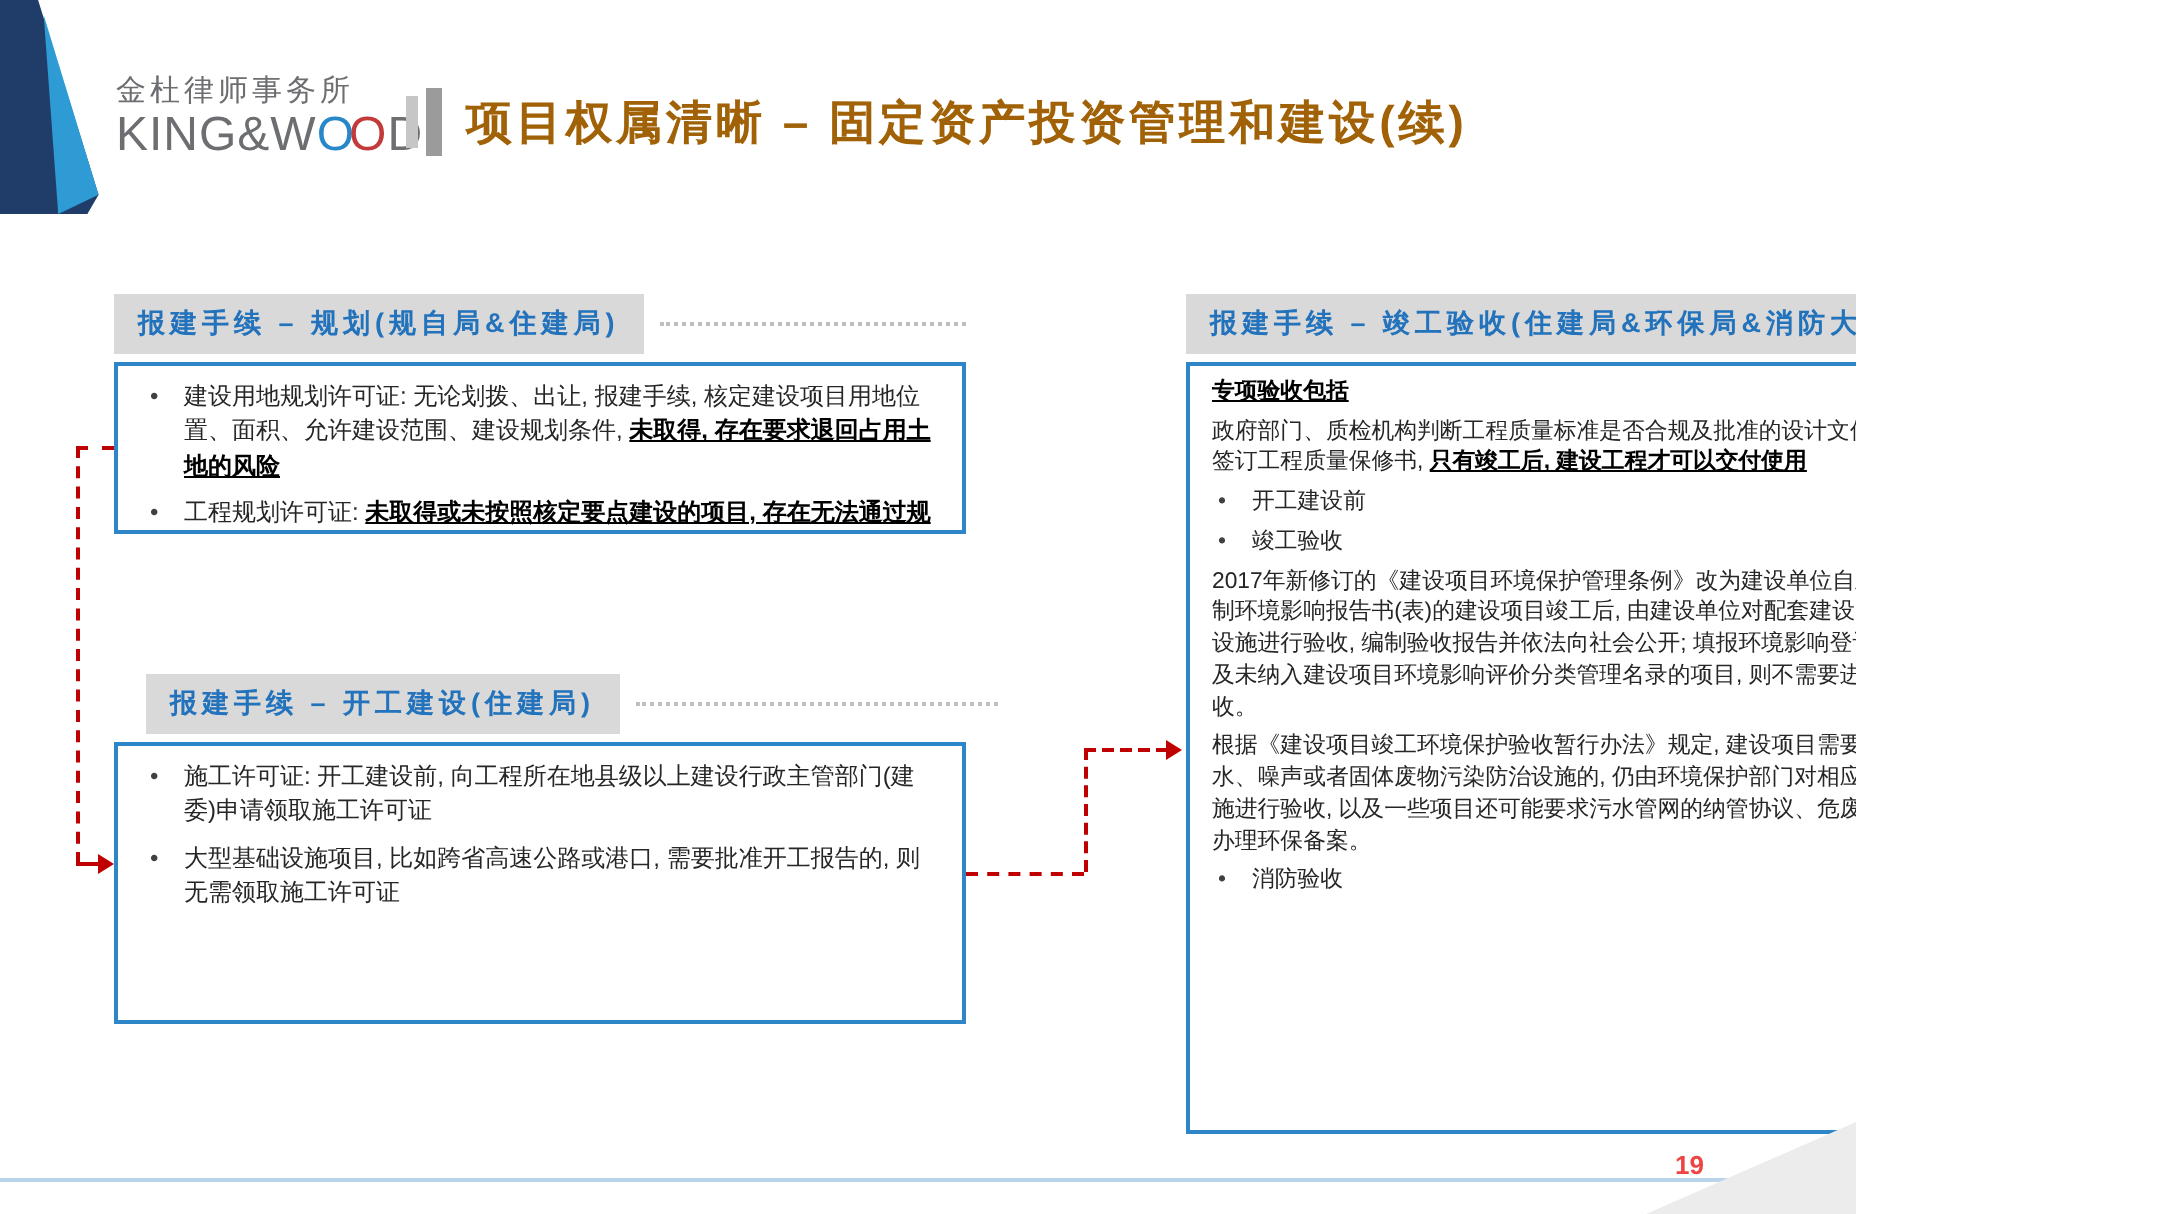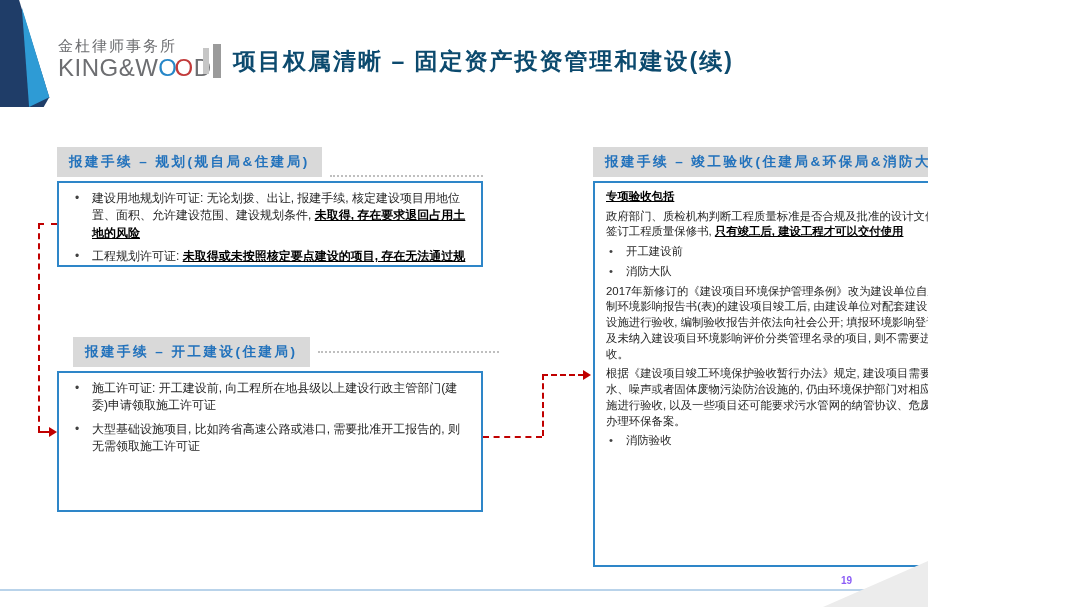--- a/index.html
+++ b/index.html
@@ -17,21 +17,21 @@
   .logo{position:absolute;left:58px;top:38px;color:#6D6E71;line-height:1.12;}
   .logo-cn{font-size:15px;letter-spacing:2px;}
   .logo-en{font-size:24px;letter-spacing:.5px;}
   .logo .ring-blue{color:#2787C8;}
   .logo .ring-red{color:#C23A3A;margin-left:-3px;}
 
   
   .title-row{position:absolute;left:203px;top:44px;display:flex;align-items:center;}
   .bar1{width:6px;height:26px;background:#C6C6C6;margin-right:4px;}
   .bar2{width:8px;height:34px;background:#9B9B9B;margin-right:12px;}
-  .page-title{font-size:23px;font-weight:800;color:#0c4a6e;letter-spacing:2px;white-space:nowrap;}
+  .page-title{font-size:23px;font-weight:800;color:#a16207;letter-spacing:2px;white-space:nowrap;}
 
   
   .header-row{position:absolute;display:flex;align-items:center;}
   .header-box{background:#D9D9D9;color:#2272BC;font-weight:700;font-size:13.5px;
               letter-spacing:2.5px;padding:6px 12px;white-space:nowrap;}
   .header-dots{flex:1;border-top:2px dotted #BFBFBF;margin-left:8px;}
 
   .box{position:absolute;border:2px solid #2E86C8;background:#fff;box-sizing:border-box;
        color:#262626;overflow:hidden;}
   .box-sm{font-size:12px;line-height:1.45;padding:7px 13px 5px 13px;}
@@ -44,21 +44,21 @@
 
   
   .arrow-seg{position:absolute;}
   .seg-h{border-top:2px dashed #C00000;height:0;}
   .seg-v{border-left:2px dashed #C00000;width:0;}
   .arrow-head{position:absolute;width:0;height:0;border-top:5px solid transparent;
               border-bottom:5px solid transparent;border-left:8px solid #C00000;}
 
   
   .footer-line{position:absolute;left:0;right:0;top:589px;border-top:2px solid #B9D3EA;}
-  .page-number{position:absolute;right:76px;top:575px;font-size:10px;font-weight:700;color:#8b5cf6;}
+  .page-number{position:absolute;right:76px;top:575px;font-size:13px;font-weight:700;color:#ef4444;}
   .corner-br{position:absolute;right:0;bottom:0;width:105px;height:46px;background:#ECECEC;
              clip-path:polygon(100% 0,100% 100%,0 100%);}
 </style>
 </head>
 <body>
 
 <div class="slide">
 
   <div class="corner-mark">
     <div class="corner-dark"></div>
@@ -69,21 +69,21 @@
     <div class="logo-cn">金杜律师事务所</div>
     <div class="logo-en"><span>KING&amp;W</span><span class="ring-blue">O</span><span class="ring-red">O</span><span>D</span></div>
   </div>
 
   <div class="title-row">
     <div class="bar1"></div>
     <div class="bar2"></div>
     <div class="page-title">项目权属清晰 – 固定资产投资管理和建设(续)</div>
   </div>
 
-  <div class="header-row" style="left:57px;top:147px;width:426px;align-items:flex-end;">
+  <div class="header-row" style="left:57px;top:147px;width:426px;">
     <div class="header-box">报建手续 – 规划(规自局&amp;住建局)</div>
     <div class="header-dots"></div>
   </div>
   <div class="box box-sm" style="left:57px;top:181px;width:426px;height:86px;">
       <div class="item bullet">
         <span class="marker">•</span>
         <span class="txt"><span>建设用地规划许可证: 无论划拨、出让, 报建手续, 核定建设项目用地位置、面积、允许建设范围、建设规划条件, </span><span class="em">未取得, 存在要求退回占用土地的风险</span></span>
       </div>
       <div class="item bullet">
         <span class="marker">•</span>
@@ -112,21 +112,21 @@
   </div>
   <div class="box box-lg" style="left:593px;top:181px;width:414px;height:386px;">
       <div class="item para"><span class="txt"><span class="em">专项验收包括</span></span></div>
       <div class="item para"><span class="txt"><span>政府部门、质检机构判断工程质量标准是否合规及批准的设计文件规定, 是否签订工程质量保修书, </span><span class="em">只有竣工后, 建设工程才可以交付使用</span></span></div>
       <div class="item bullet">
         <span class="marker">•</span>
         <span class="txt"><span>开工建设前</span></span>
       </div>
       <div class="item bullet">
         <span class="marker">•</span>
-        <span class="txt"><span>消防大队</span></span>
+        <span class="txt"><span>竣工验收</span></span>
       </div>
       <div class="item para"><span class="txt"><span>2017年新修订的《建设项目环境保护管理条例》改为建设单位自主验收。编制环境影响报告书(表)的建设项目竣工后, 由建设单位对配套建设的环境保护设施进行验收, 编制验收报告并依法向社会公开; 填报环境影响登记表项目以及未纳入建设项目环境影响评价分类管理名录的项目, 则不需要进行环保验收。</span></span></div>
       <div class="item para"><span class="txt"><span>根据《建设项目竣工环境保护验收暂行办法》规定, 建设项目需要配套建设水、噪声或者固体废物污染防治设施的, 仍由环境保护部门对相应污染防治设施进行验收, 以及一些项目还可能要求污水管网的纳管协议、危废处置协议等办理环保备案。</span></span></div>
       <div class="item bullet">
         <span class="marker">•</span>
         <span class="txt"><span>消防验收</span></span>
       </div>
     </div>
 
   <div class="arrow-seg seg-h" style="left:38px;top:223px;width:19px;"></div>

